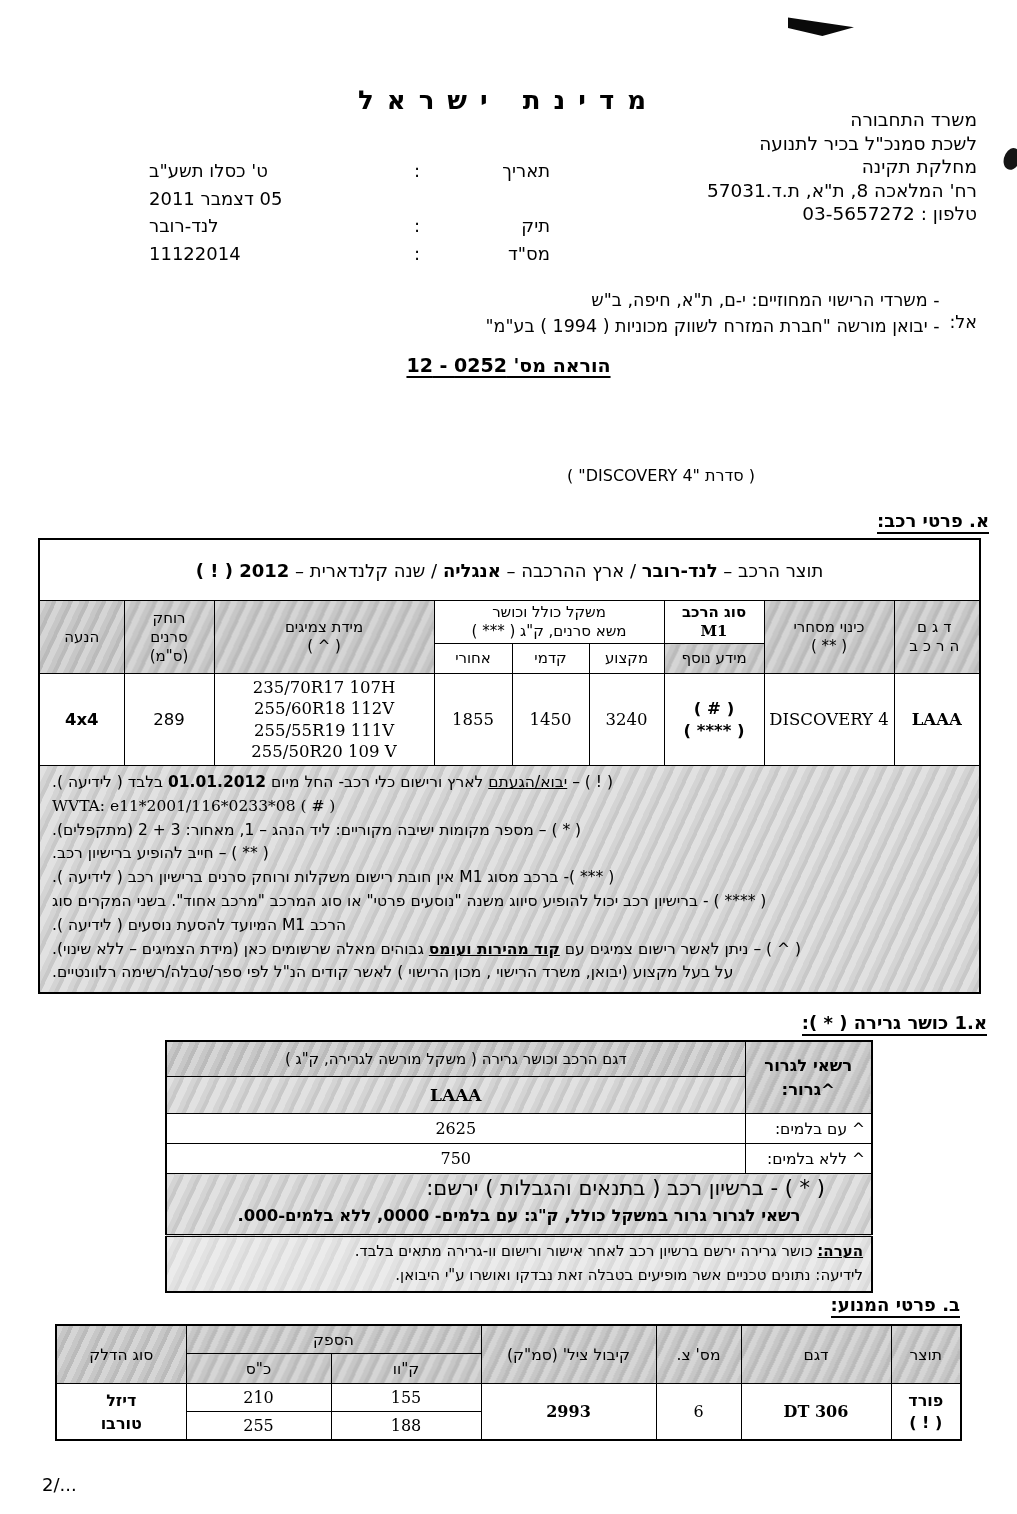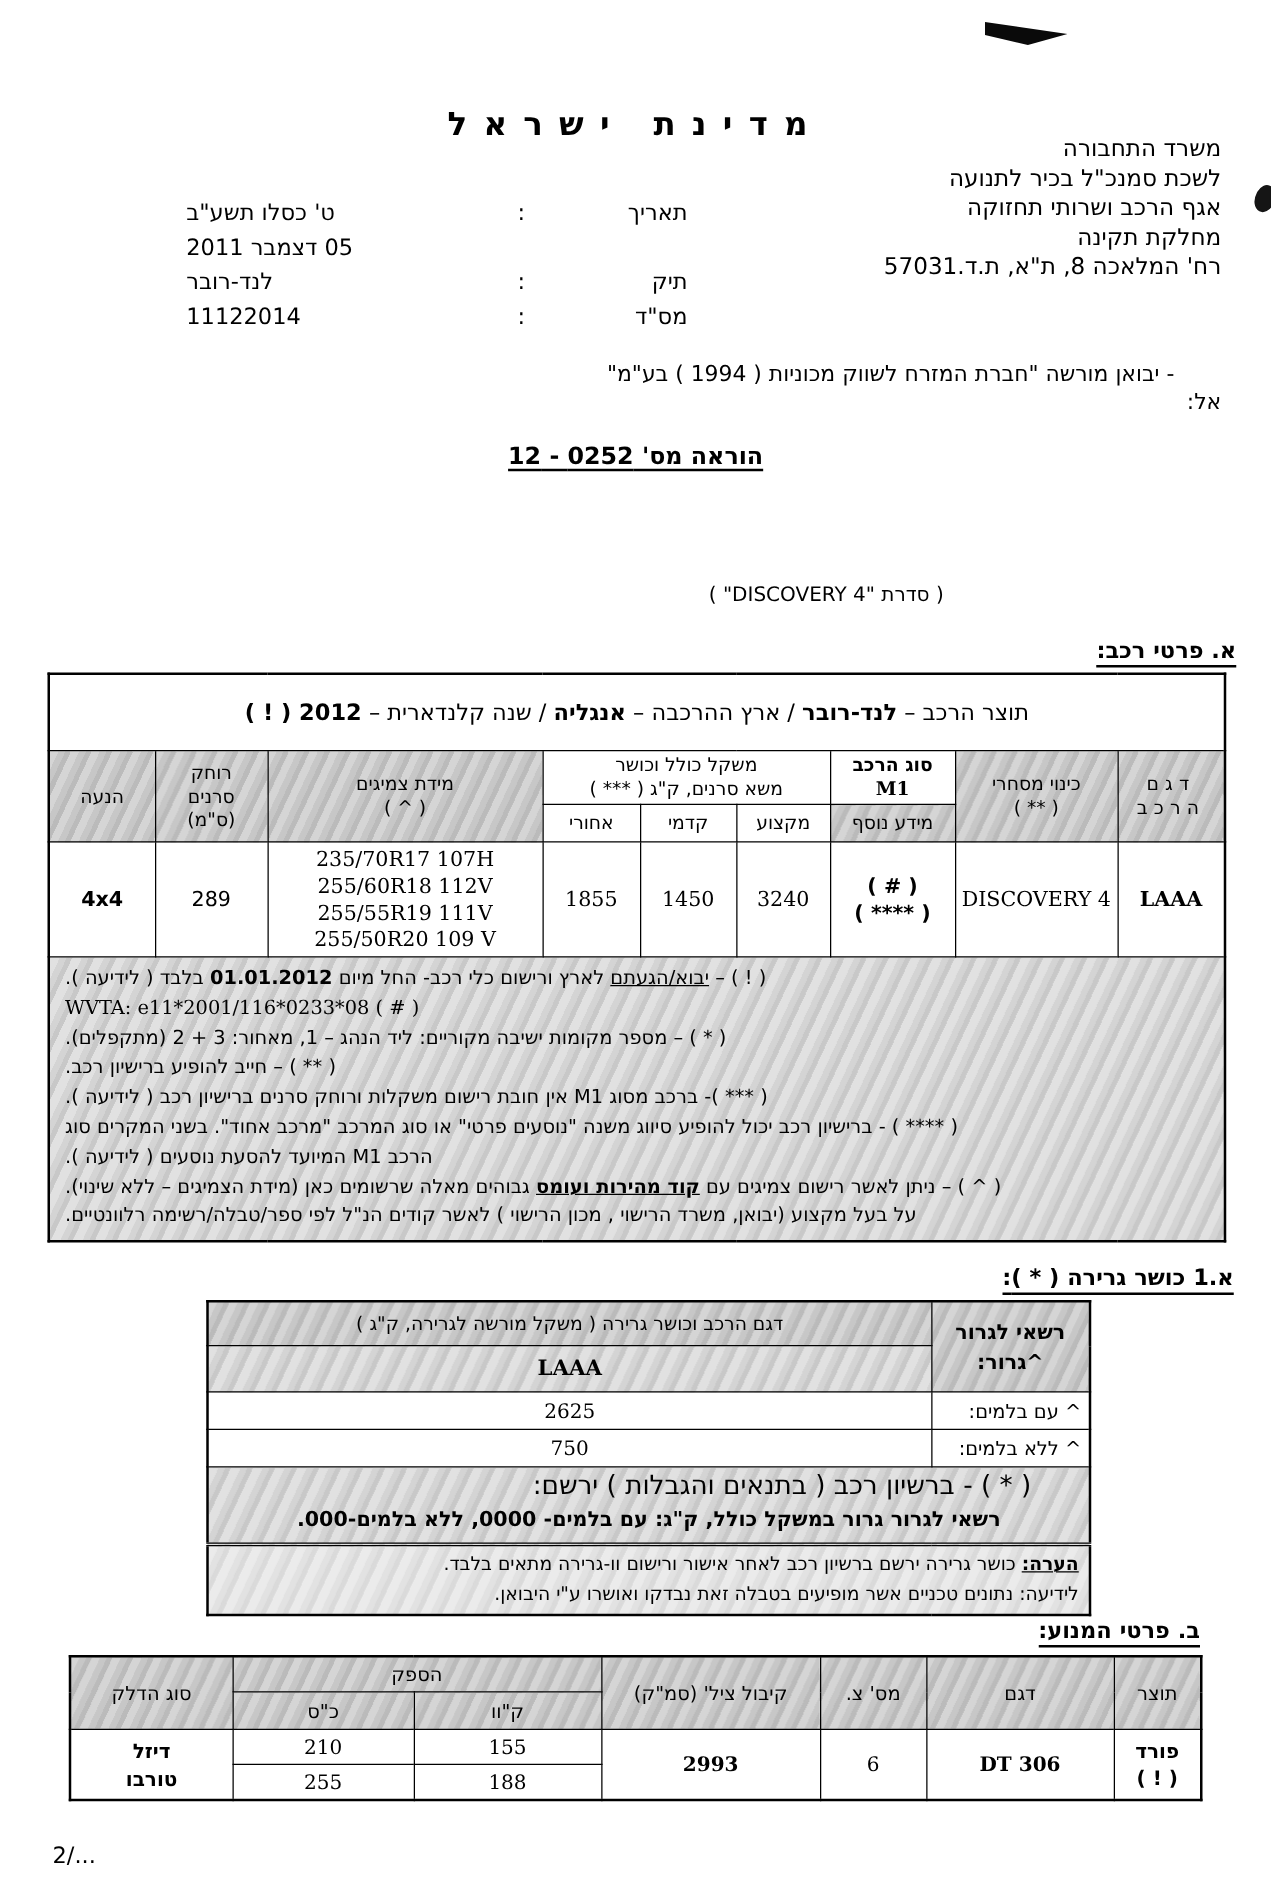--- a/index.html
+++ b/index.html
@@ -94,43 +94,44 @@
 <div class="page">
 
   <div class="smudge"></div>
   <div class="blob"></div>
 
   <div class="state-title">מדינת ישראל</div>
 
   <div class="office">
     <div>משרד התחבורה</div>
     <div>לשכת סמנכ"ל בכיר לתנועה</div>
-    <div>אגף הרכב ושרותי תחזוקה</div>
     <div>מחלקת תקינה</div>
     <div>רח' המלאכה 8, ת"א, ת.ד.57031</div>
+    <div>טלפון : 03-5657272</div>
   </div>
 
   <div class="meta">
     <div class="m-label">תאריך</div>
     <div class="m-colon">:</div>
     <div class="m-value">ט' כסלו תשע"ב</div>
     <div class="m-label"></div>
     <div class="m-colon"></div>
     <div class="m-value">05 דצמבר 2011</div>
     <div class="m-label">תיק</div>
     <div class="m-colon">:</div>
     <div class="m-value">לנד-רובר</div>
     <div class="m-label">מס"ד</div>
     <div class="m-colon">:</div>
     <div class="m-value">11122014</div>
   </div>
 
   <div class="to-block">
     <div class="to-label">אל:</div>
     <div class="to-lines">
+      <div>- משרדי הרישוי המחוזיים: י-ם, ת"א, חיפה, ב"ש</div>
       <div>- יבואן מורשה "חברת המזרח לשווק מכוניות ( 1994 ) בע"מ"</div>
     </div>
   </div>
 
   <div class="directive">הוראה מס' 0252 - 12</div>
 
   <div class="series lat">( סדרת  "DISCOVERY 4" )</div>
 
   <div class="sec-h h-vehicle"><span>א. פרטי רכב:</span></div>
 

